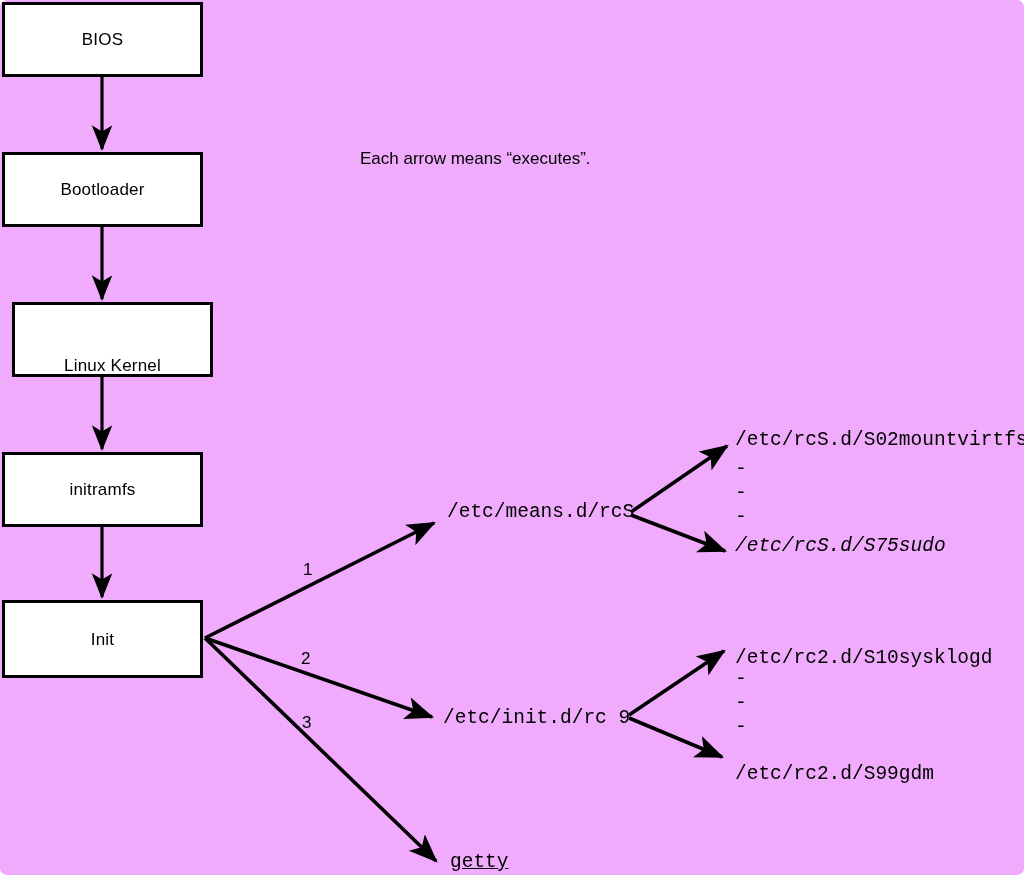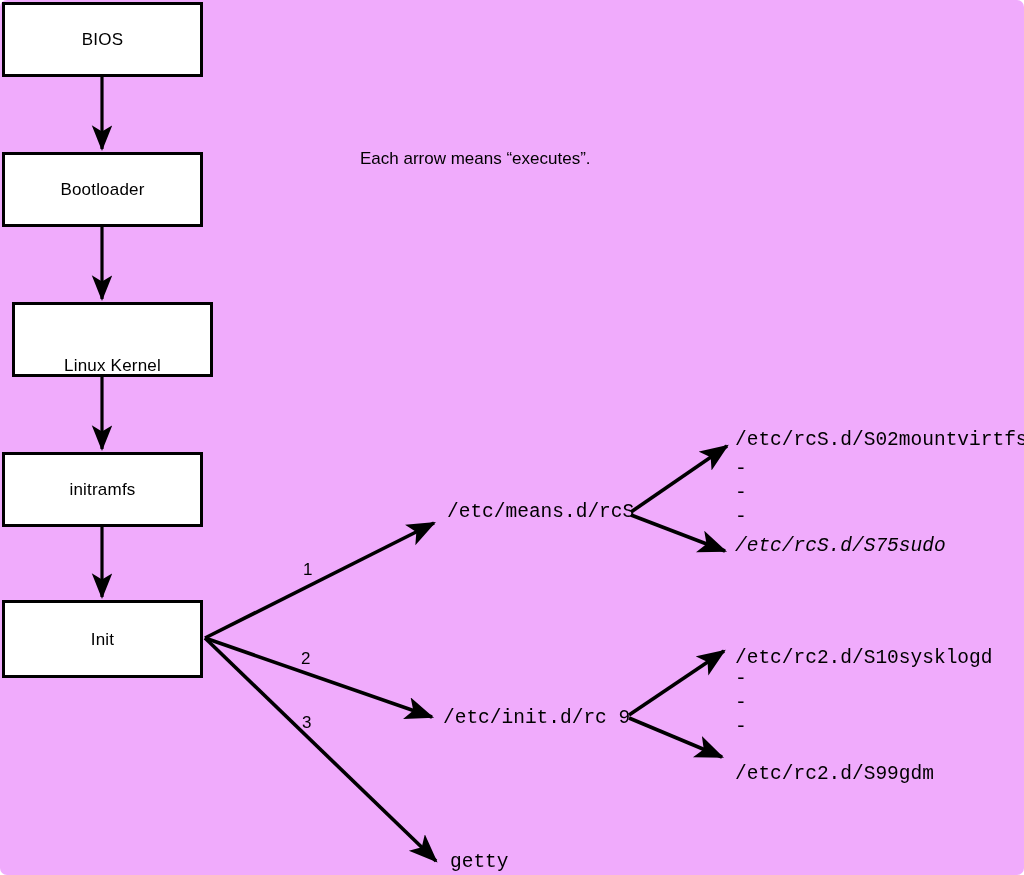--- a/index.html
+++ b/index.html
@@ -139,21 +139,21 @@
   </div>
 
   <div class="note-label" style="left:360px; top:106px;">Each arrow means “executes”.</div>
 
   <div class="num-label" style="left:303px; top:561px;">1</div>
   <div class="num-label" style="left:301px; top:650px;">2</div>
   <div class="num-label" style="left:302px; top:714px;">3</div>
 
   <div class="mono-label" style="left:447px; top:503px;">/etc/means.d/rcS</div>
   <div class="mono-label" style="left:443px; top:709px;">/etc/init.d/rc 9</div>
-  <div class="mono-label" style="left:450px; top:853px;">getty</div>
+  <div class="mono-label" style="left:450px; top:853px;text-decoration:underline;">getty</div>
 
   <div class="mono-label" style="left:735px; top:431px;">/etc/rcS.d/S02mountvirtfs</div>
   <div class="ellipsis-dash" style="left:735px; top:460px;">-</div>
   <div class="ellipsis-dash" style="left:735px; top:484px;">-</div>
   <div class="ellipsis-dash" style="left:735px; top:508px;">-</div>
   <div class="mono-label" style="left:735px; top:537px;font-style:italic;">/etc/rcS.d/S75sudo</div>
 
   <div class="mono-label" style="left:735px; top:641px;margin-top:8px;">/etc/rc2.d/S10sysklogd</div>
   <div class="ellipsis-dash" style="left:735px; top:670px;">-</div>
   <div class="ellipsis-dash" style="left:735px; top:694px;">-</div>

